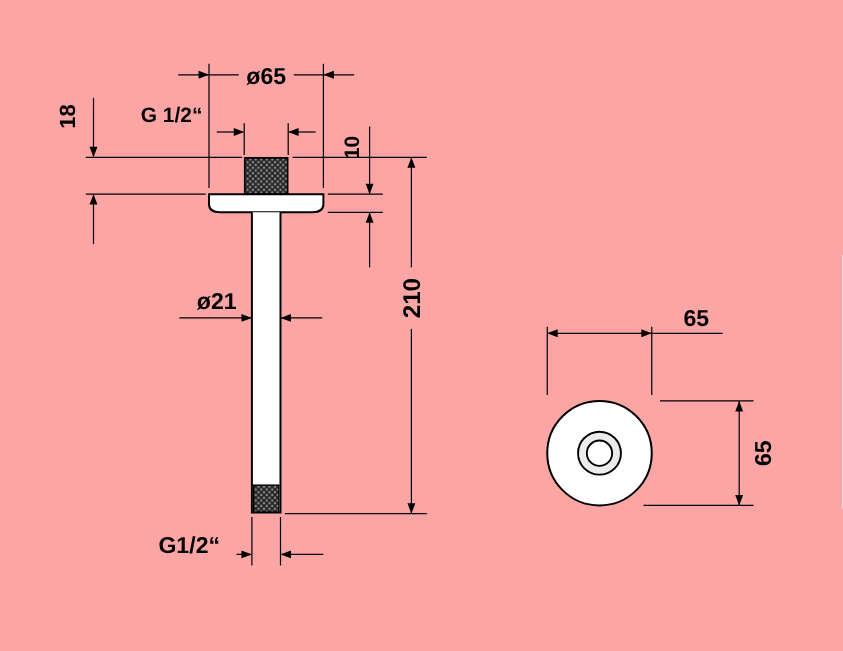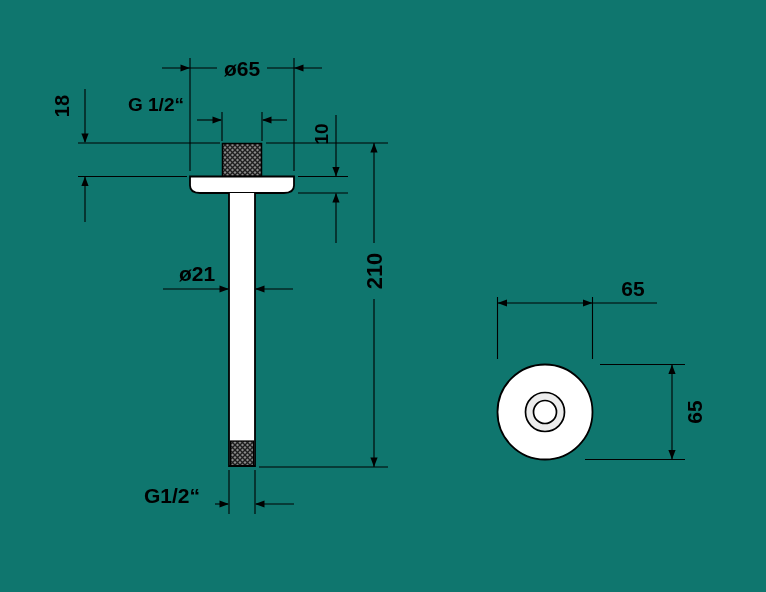--- a/index.html
+++ b/index.html
@@ -4,21 +4,21 @@
 <style>
   html, body {
     margin: 0;
     padding: 0;
     background: #ffffff;
   }
   .canvas {
     position: relative;
     width: 766px;
     height: 592px;
-    background: #0f766e;
+    background: #fca5a5;
     overflow: hidden;
   }
   svg { display: block; }
   .obj {
     stroke: #000000;
     stroke-width: 1.8;
     fill: #ffffff;
   }
   .dimline {
     stroke: #000000;

